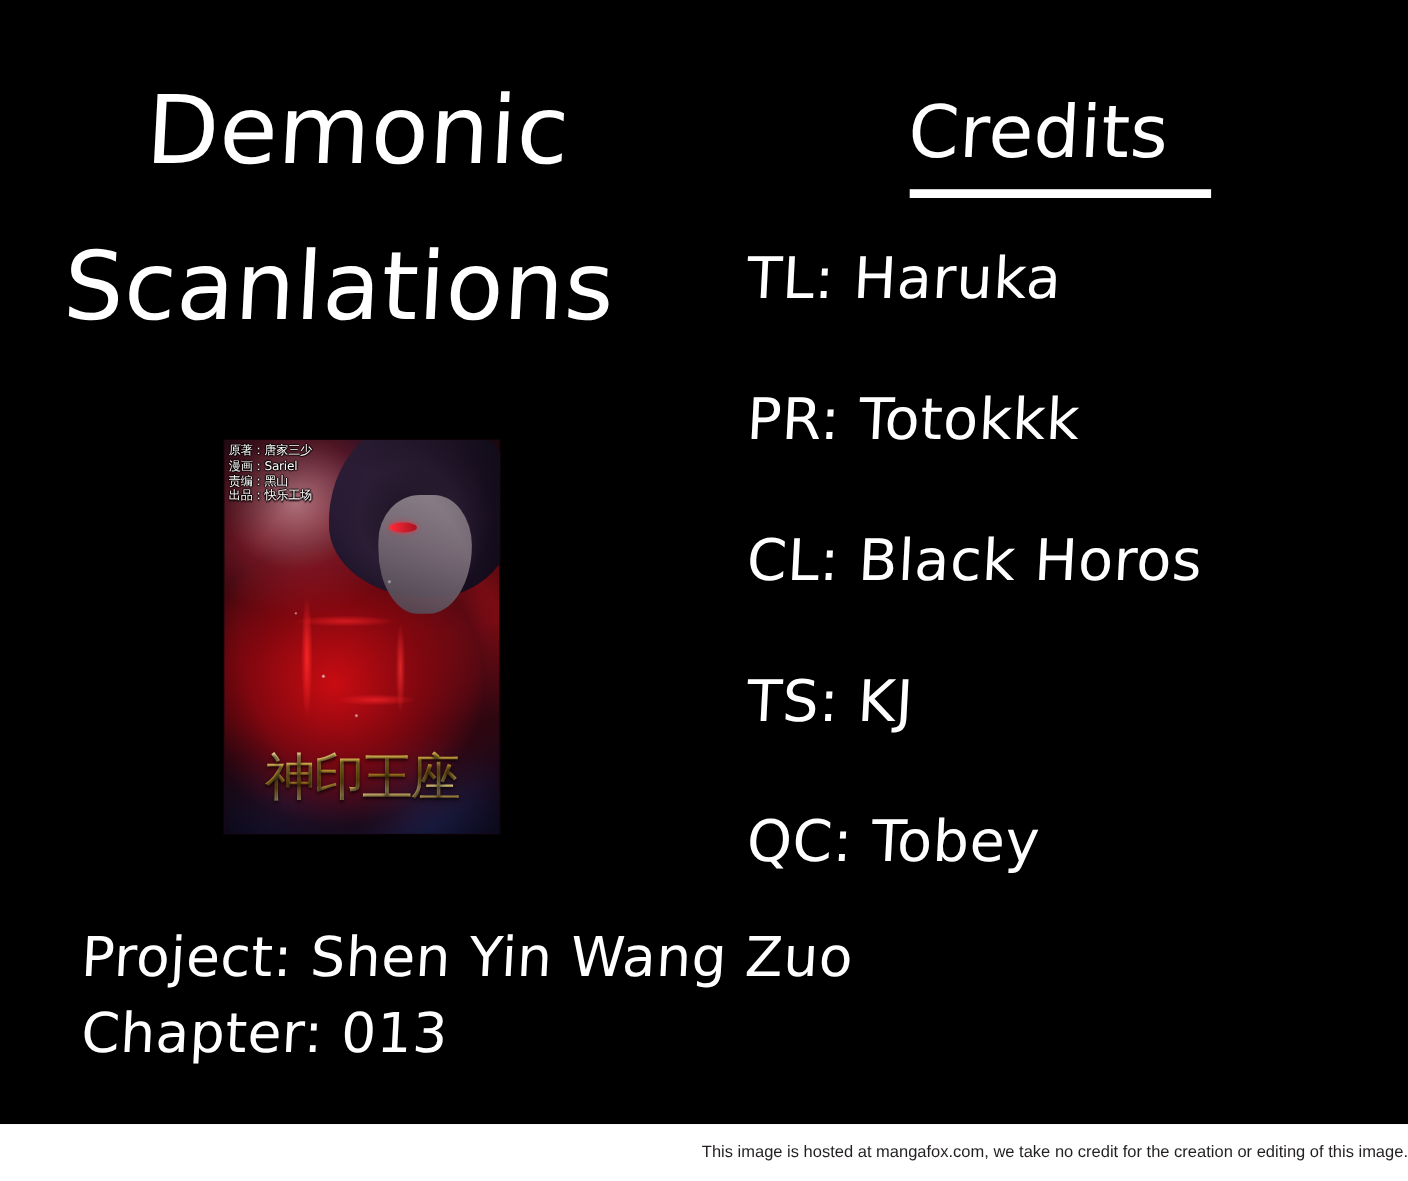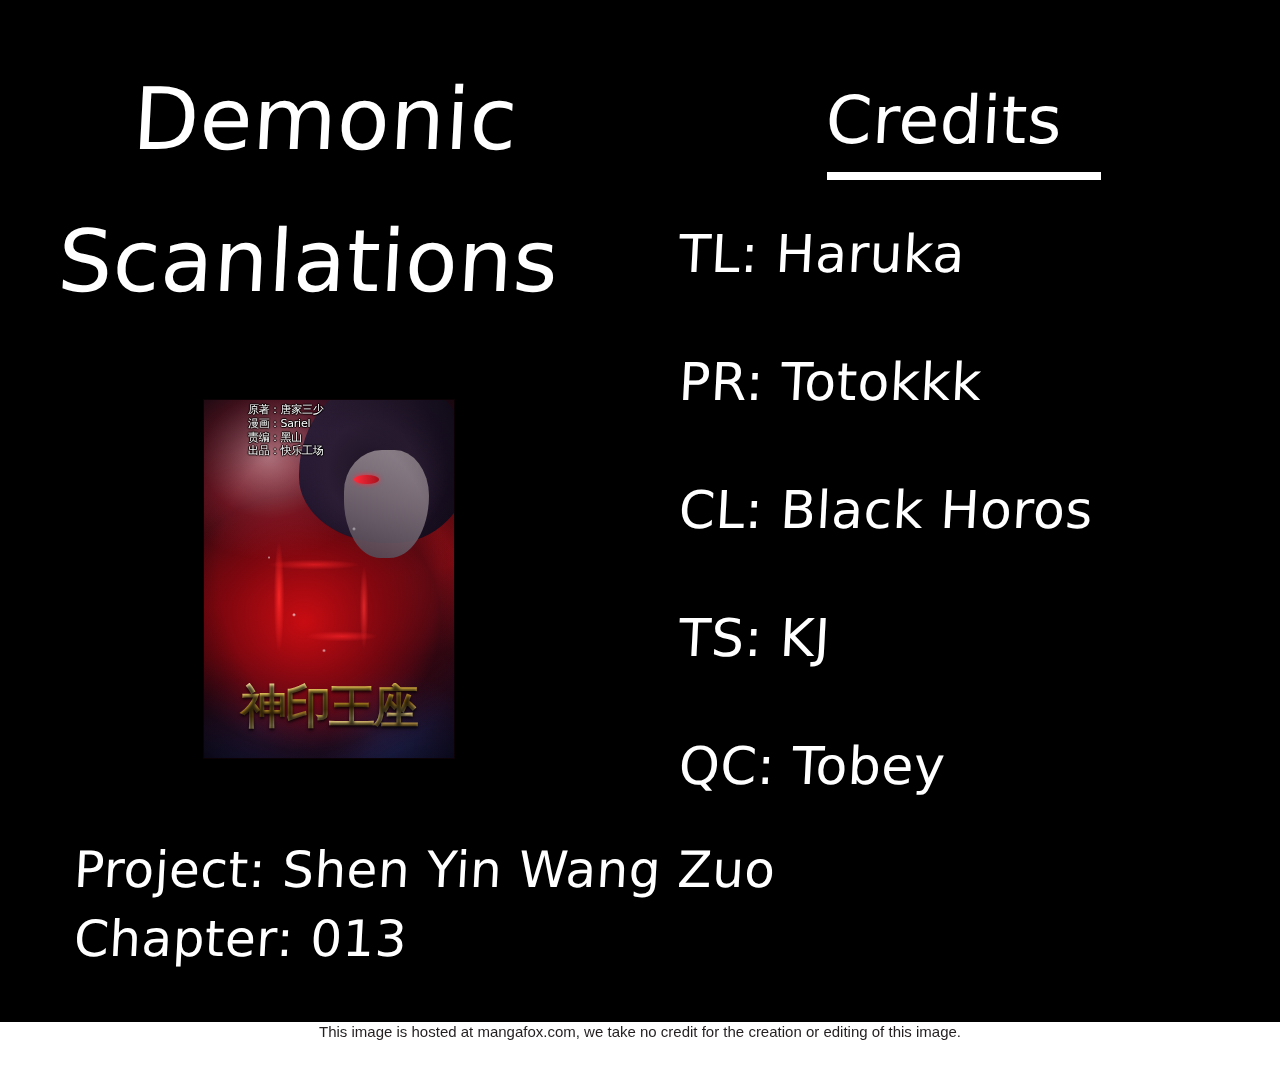--- a/index.html
+++ b/index.html
@@ -177,53 +177,52 @@
     left: 4px;
     top: 3px;
     color: #ffffff;
     font-family: "DejaVu Sans", sans-serif;
     font-size: 11px;
     line-height: 1.25;
     text-shadow:
       -1px 0 1px #000, 1px 0 1px #000, 0 -1px 1px #000, 0 1px 1px #000;
     white-space: pre;
     letter-spacing: -0.2px;
-    margin-left: 40px;
   }
   .cover-logo {
     position: absolute;
     left: 4%;
     bottom: 8%;
     width: 92%;
     text-align: center;
     font-family: "DejaVu Serif", serif;
-    font-weight: bold;
+    font-weight: normal;
     font-size: 46px;
     line-height: 1;
     letter-spacing: -2px;
     background: linear-gradient(175deg, #fff4c0 0%, #e8c048 28%, #a5761a 55%, #f2d98a 72%, #8a5d10 100%);
     -webkit-background-clip: text;
     background-clip: text;
     color: transparent;
     text-shadow: 0 2px 3px rgba(0,0,0,0.75);
     white-space: nowrap;
   }
 
   
   .footer {
     position: absolute;
     left: 0;
     top: 1022px;
     width: 1280px;
     height: 52px;
     background: #ffffff;
     display: flex;
-    flex-direction: column;
+    flex-direction: row;
     align-items: center;
-    justify-content: flex-start;
+    justify-content: flex-end;
   }
   .footer-line {
     color: #231f20;
     font-family: "Liberation Sans", sans-serif;
     font-size: 15px;
     line-height: 1.35;
     white-space: nowrap;
   }
 </style>
 </head>

